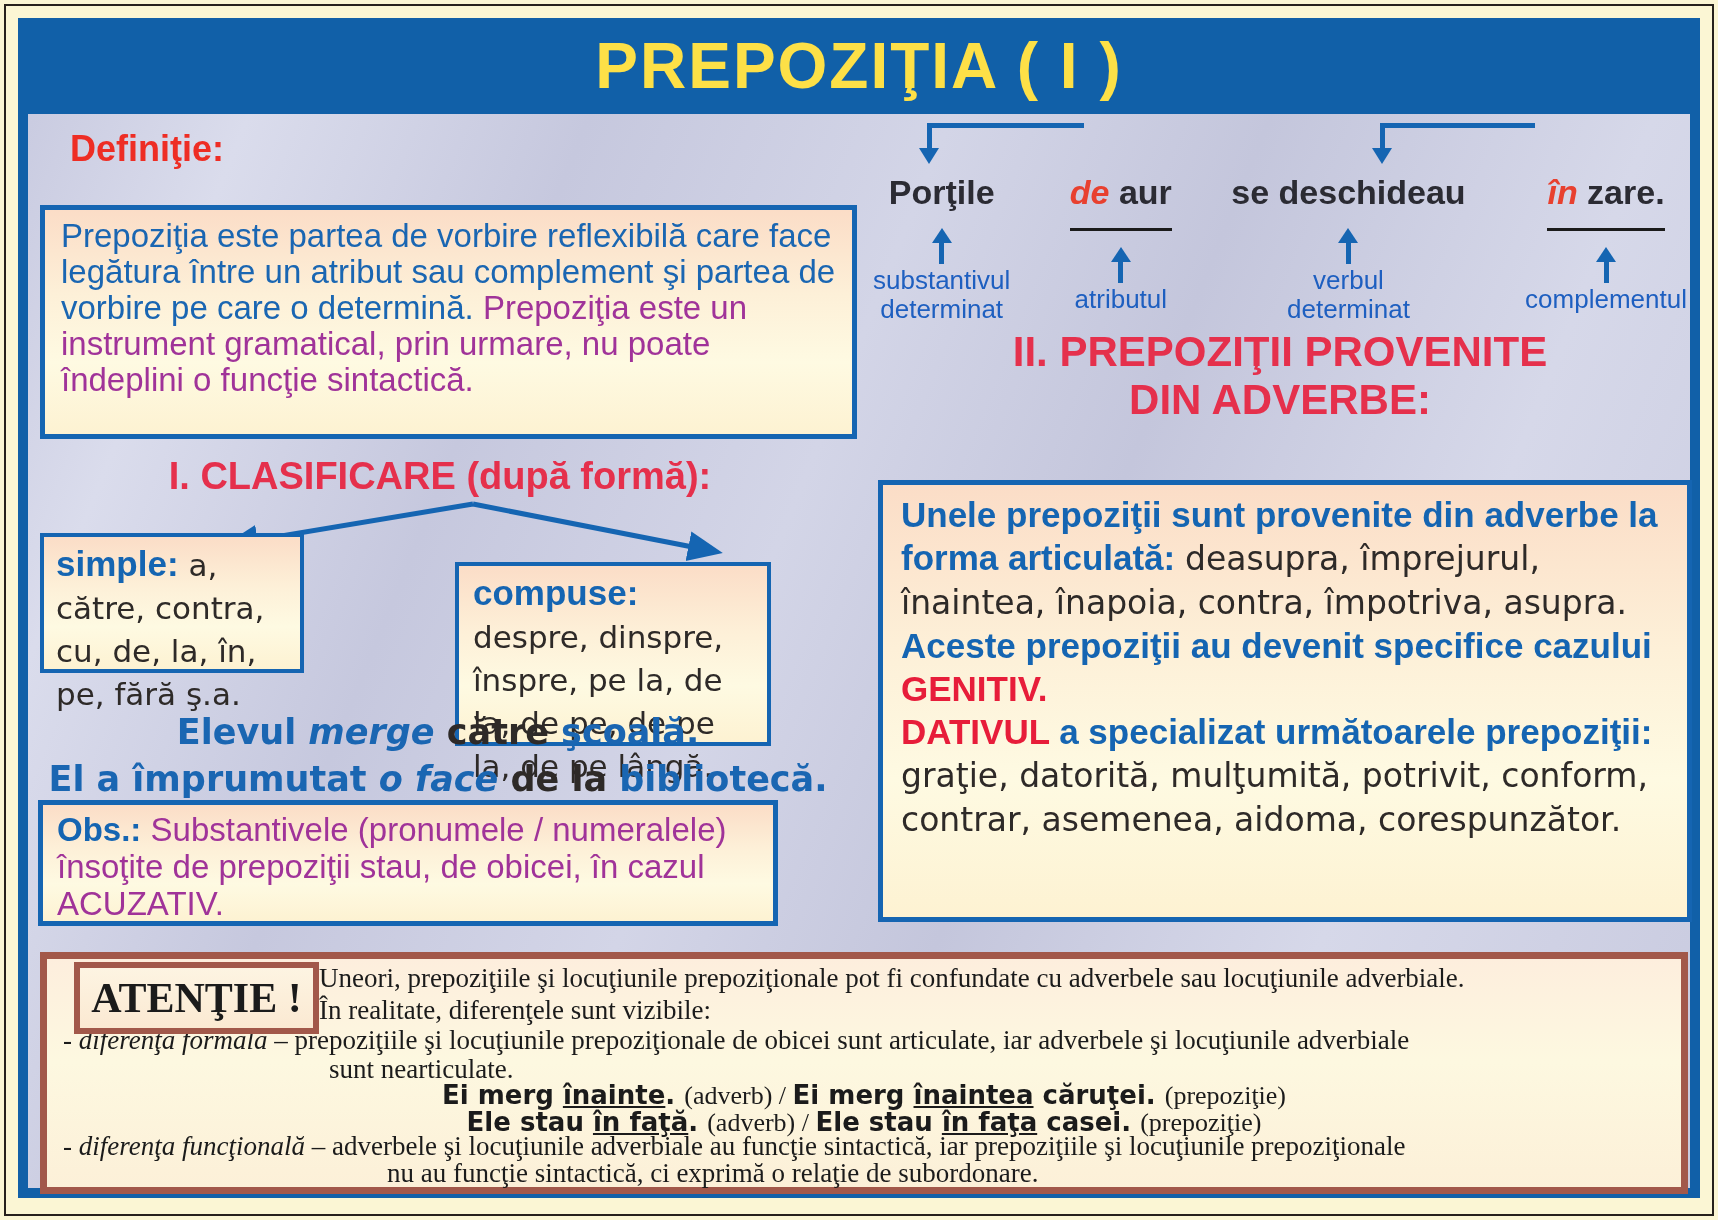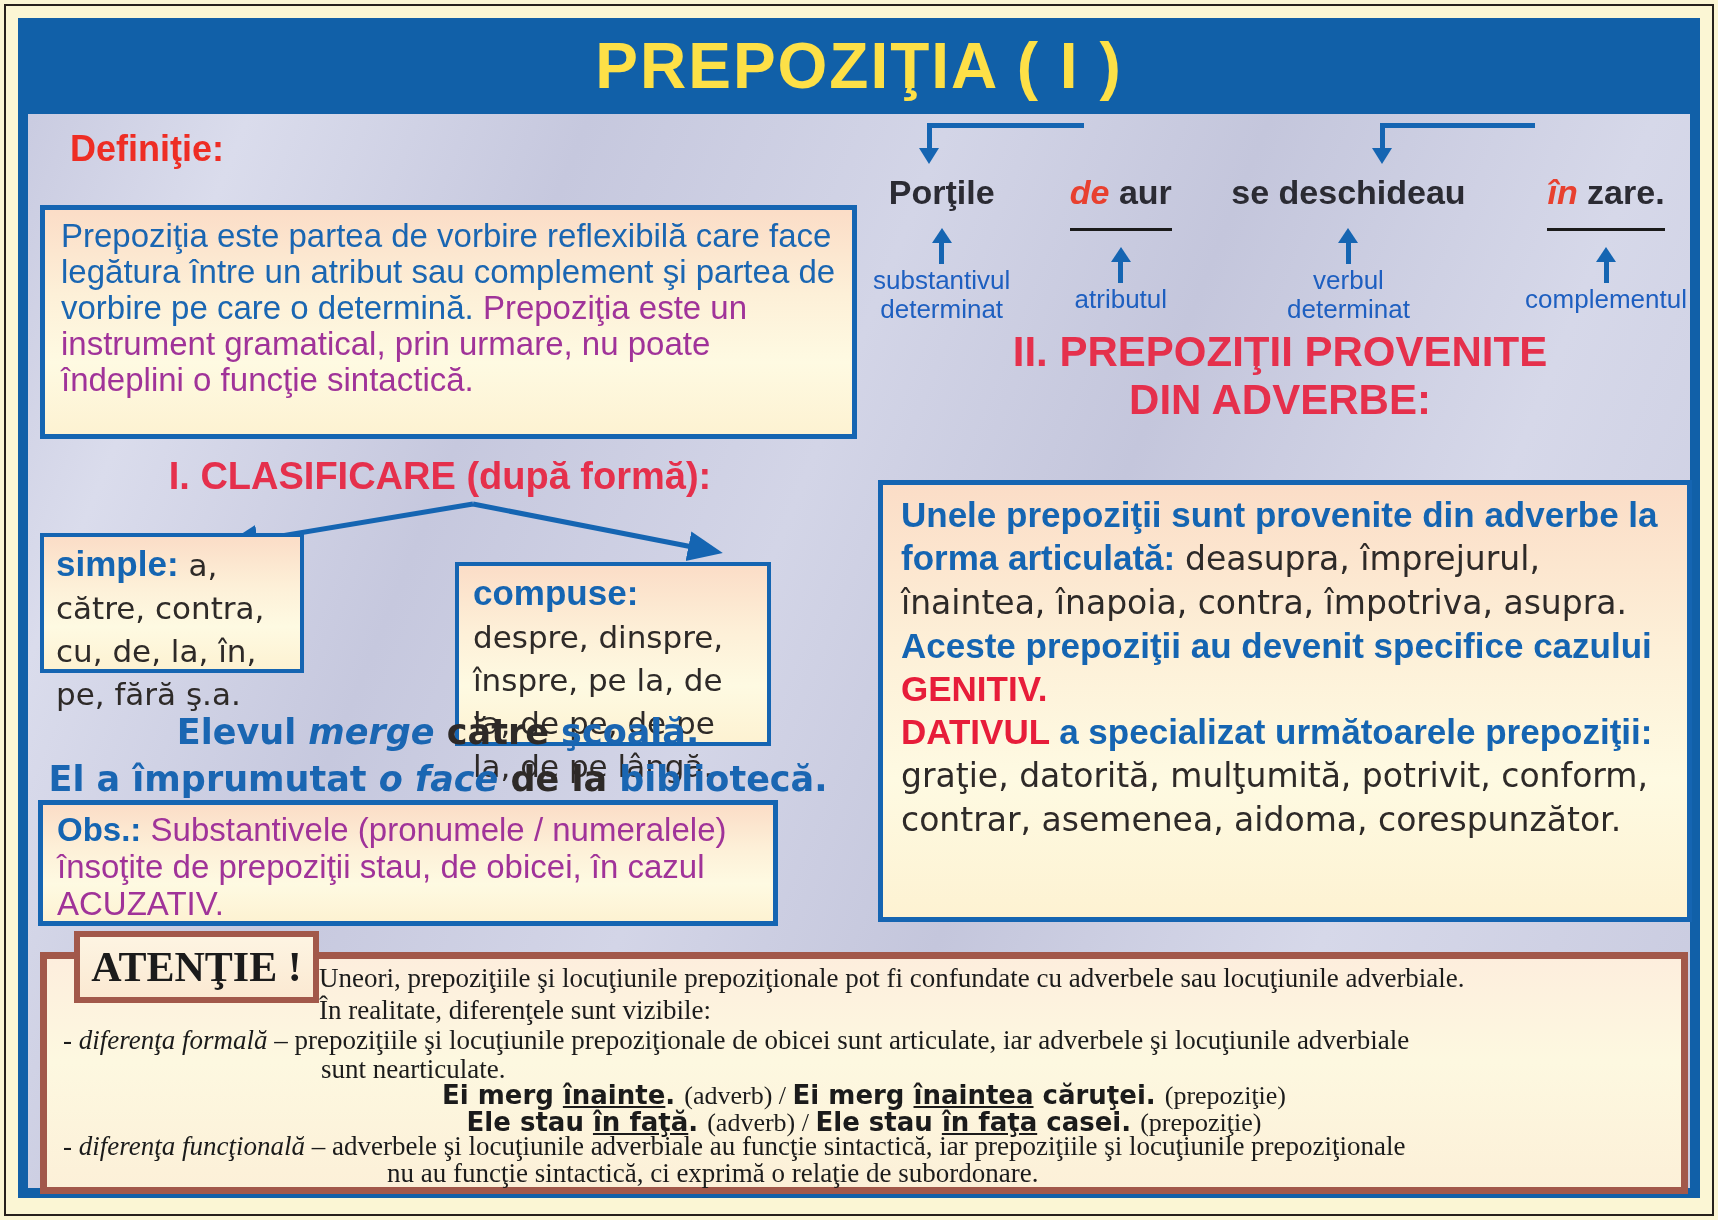--- a/index.html
+++ b/index.html
@@ -69,21 +69,21 @@
   .ital{font-style:italic;}
 
   
   .obs-box{left:10px;top:772px;width:740px;height:126px;padding:6px 14px;font-size:33px;line-height:37px;}
   .obs-label{color:#1565b2;font-weight:bold;}
 
   
   .att-box{position:absolute;left:12px;top:924px;width:1648px;height:242px;box-sizing:border-box;
            border:7px solid #a2584a;
            background:linear-gradient(180deg,#fdeedd 0%,#fdf8e0 45%,#fcf0d8 100%);}
-  .att-label{position:absolute;left:46px;top:903px;width:245px;height:72px;box-sizing:border-box;
+  .att-label{position:absolute;left:46px;top:934px;width:245px;height:72px;box-sizing:border-box;
              border:6px solid #a2584a;background:linear-gradient(180deg,#fdf4e2,#fbe9d2);
              display:flex;align-items:center;justify-content:center;z-index:3;
              font-family:"Liberation Serif",serif;font-weight:bold;font-size:42px;color:#1b1b1b;}
   .att-line{position:absolute;font-family:"Liberation Serif",serif;font-size:27px;color:#1b1b1b;
             white-space:nowrap;}
   .att-ex{position:absolute;left:0;width:1634px;text-align:center;font-size:26px;color:#1b1b1b;
           white-space:nowrap;}
   .att-ex .cb{font-family:"DejaVu Sans",sans-serif;font-weight:bold;}
   .att-ex .cu{font-family:"DejaVu Sans",sans-serif;font-weight:bold;text-decoration:underline;}
   .att-ex .sp{font-family:"Liberation Serif",serif;}
@@ -192,21 +192,21 @@
       <span class="obs-label">Obs.:</span><span class="t-purple"> Substantivele (pronumele / numeralele) însoţite de prepoziţii stau, de obicei, în cazul ACUZATIV.</span>
     </div>
 
     <div class="att-label">ATENŢIE !</div>
     <div class="att-box">
       <div class="att-line" style="left:272px;top:4px;">Uneori, prepoziţiile şi locuţiunile prepoziţionale pot fi confundate cu adverbele sau locuţiunile adverbiale.</div>
       <div class="att-line" style="left:272px;top:36px;">În realitate, diferenţele sunt vizibile:</div>
       <div class="att-line" style="left:16px;top:66px;">
         <span class="ital">- diferenţa formală</span><span> – prepoziţiile şi locuţiunile prepoziţionale de obicei sunt articulate, iar adverbele şi locuţiunile adverbiale</span>
       </div>
-      <div class="att-line" style="left:274px;top:95px;">sunt nearticulate.</div>
+      <div class="att-line" style="left:282px;top:95px;">sunt nearticulate.</div>
       <div class="att-ex" style="top:121px;">
         <span class="cb">Ei merg </span><span class="cu">înainte</span><span class="cb">. </span><span class="sp">(adverb)</span><span class="sp">  /  </span><span class="cb">Ei merg </span><span class="cu">înaintea</span><span class="cb"> căruţei. </span><span class="sp">(prepoziţie)</span>
       </div>
       <div class="att-ex" style="top:148px;">
         <span class="cb">Ele stau </span><span class="cu">în faţă</span><span class="cb">. </span><span class="sp">(adverb)</span><span class="sp">  /   </span><span class="cb">Ele stau </span><span class="cu">în faţa</span><span class="cb"> casei. </span><span class="sp">(prepoziţie)</span>
       </div>
       <div class="att-line" style="left:16px;top:172px;">
         <span class="ital">- diferenţa funcţională</span><span> – adverbele şi locuţiunile adverbiale au funcţie sintactică, iar prepoziţiile şi locuţiunile prepoziţionale</span>
       </div>
       <div class="att-line" style="left:340px;top:199px;">nu au funcţie sintactică, ci exprimă o relaţie de subordonare.</div>

